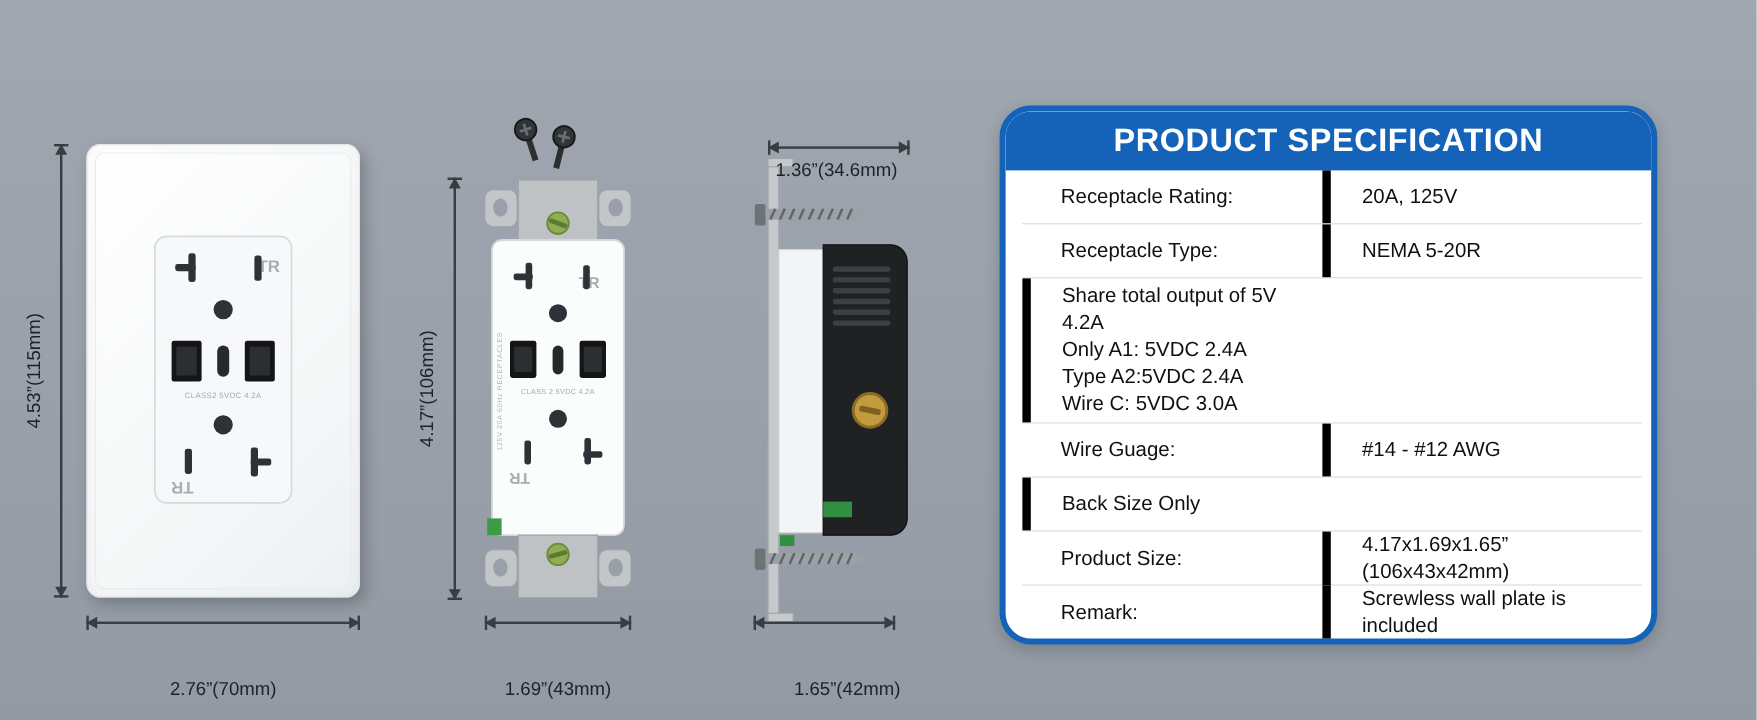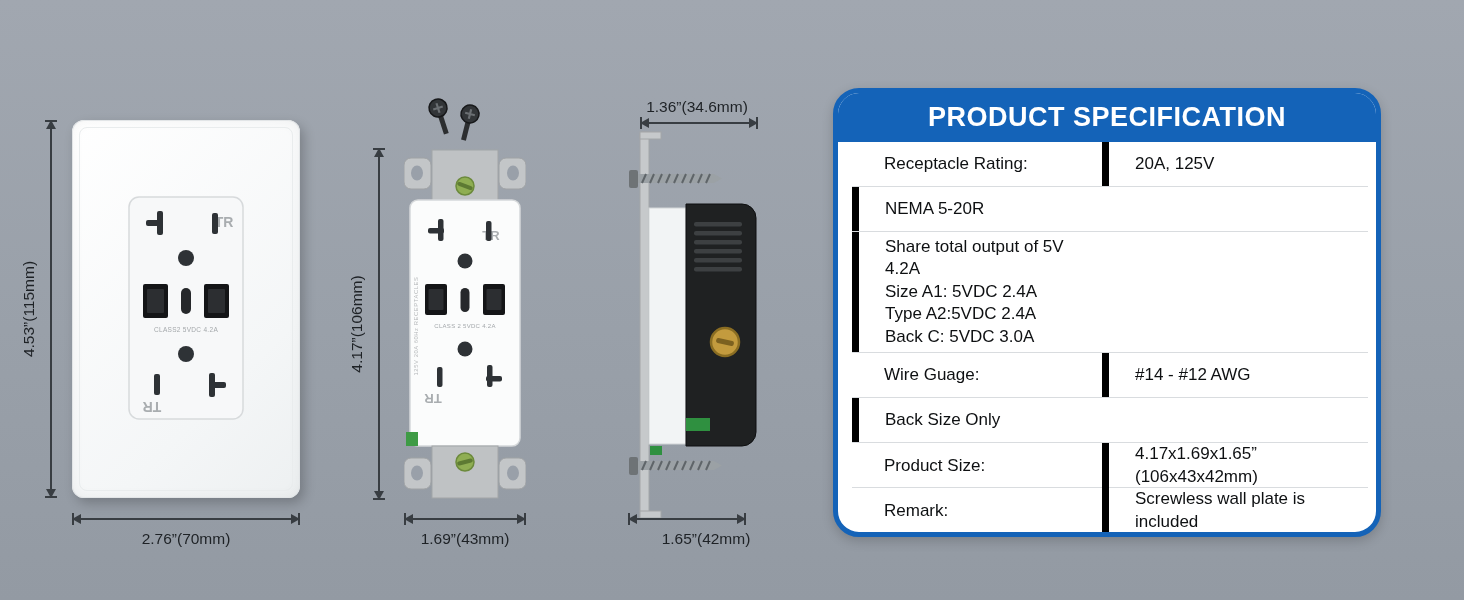--- a/index.html
+++ b/index.html
@@ -21,21 +21,21 @@
 
   .dim-v{position:absolute;width:2px;background:#383d42;}
   .dim-v::before{content:"";position:absolute;top:0;left:-4px;width:0;height:0;
     border-left:5px solid transparent;border-right:5px solid transparent;border-bottom:9px solid #383d42;}
   .dim-v::after{content:"";position:absolute;bottom:0;left:-4px;width:0;height:0;
     border-left:5px solid transparent;border-right:5px solid transparent;border-top:9px solid #383d42;}
   .dim-v i{position:absolute;left:-5px;width:12px;height:2px;background:#383d42;}
   .dim-v i.t{top:0;} .dim-v i.b{bottom:0;}
 
   .dlabel{position:absolute;font-size:15.5px;color:#1e2226;white-space:nowrap;font-weight:500;}
-  .dlabel.h{transform:translateX(-50%);}
+  .dlabel.h{transform:translateX(-50%);margin-top:36px;}
   .dlabel.v{transform:translate(-50%,-50%) rotate(-90deg);}
 
   
   .plate{
     position:absolute;left:72px;top:120px;width:228px;height:378px;border-radius:12px;
     background:linear-gradient(135deg,#ffffff 0%,#f4f6f7 70%,#edf0f1 100%);
     box-shadow:inset 0 0 0 1px #e2e5e7, inset 0 0 14px rgba(0,0,0,0.05), 4px 5px 12px rgba(0,0,0,0.22);
   }
   .plate::after{content:"";position:absolute;inset:7px;border:1px solid #e9eced;border-radius:8px;}
 
@@ -242,29 +242,30 @@
       <span>PRODUCT SPECIFICATION</span>
     </div>
     <div class="spec-table">
 
       <div class="spec-row">
         <div class="spec-label">Receptacle Rating:</div>
         <div class="spec-value">20A, 125V</div>
       </div>
 
       <div class="spec-row">
+        <div class="spec-label">Receptacle Type:</div>
         <div class="spec-value">NEMA 5-20R</div>
       </div>
 
       <div class="spec-row tall">
         <div class="spec-value">
           <div>Share total output of 5V 4.2A</div>
-          <div>Size A1: 5VDC 2.4A</div>
+          <div>Only A1: 5VDC 2.4A</div>
           <div>Type A2:5VDC 2.4A</div>
-          <div>Back C: 5VDC 3.0A</div>
+          <div>Wire C: 5VDC 3.0A</div>
         </div>
       </div>
 
       <div class="spec-row">
         <div class="spec-label">Wire Guage:</div>
         <div class="spec-value">#14 - #12 AWG</div>
       </div>
 
       <div class="spec-row">
         <div class="spec-value">Back Size Only</div>

